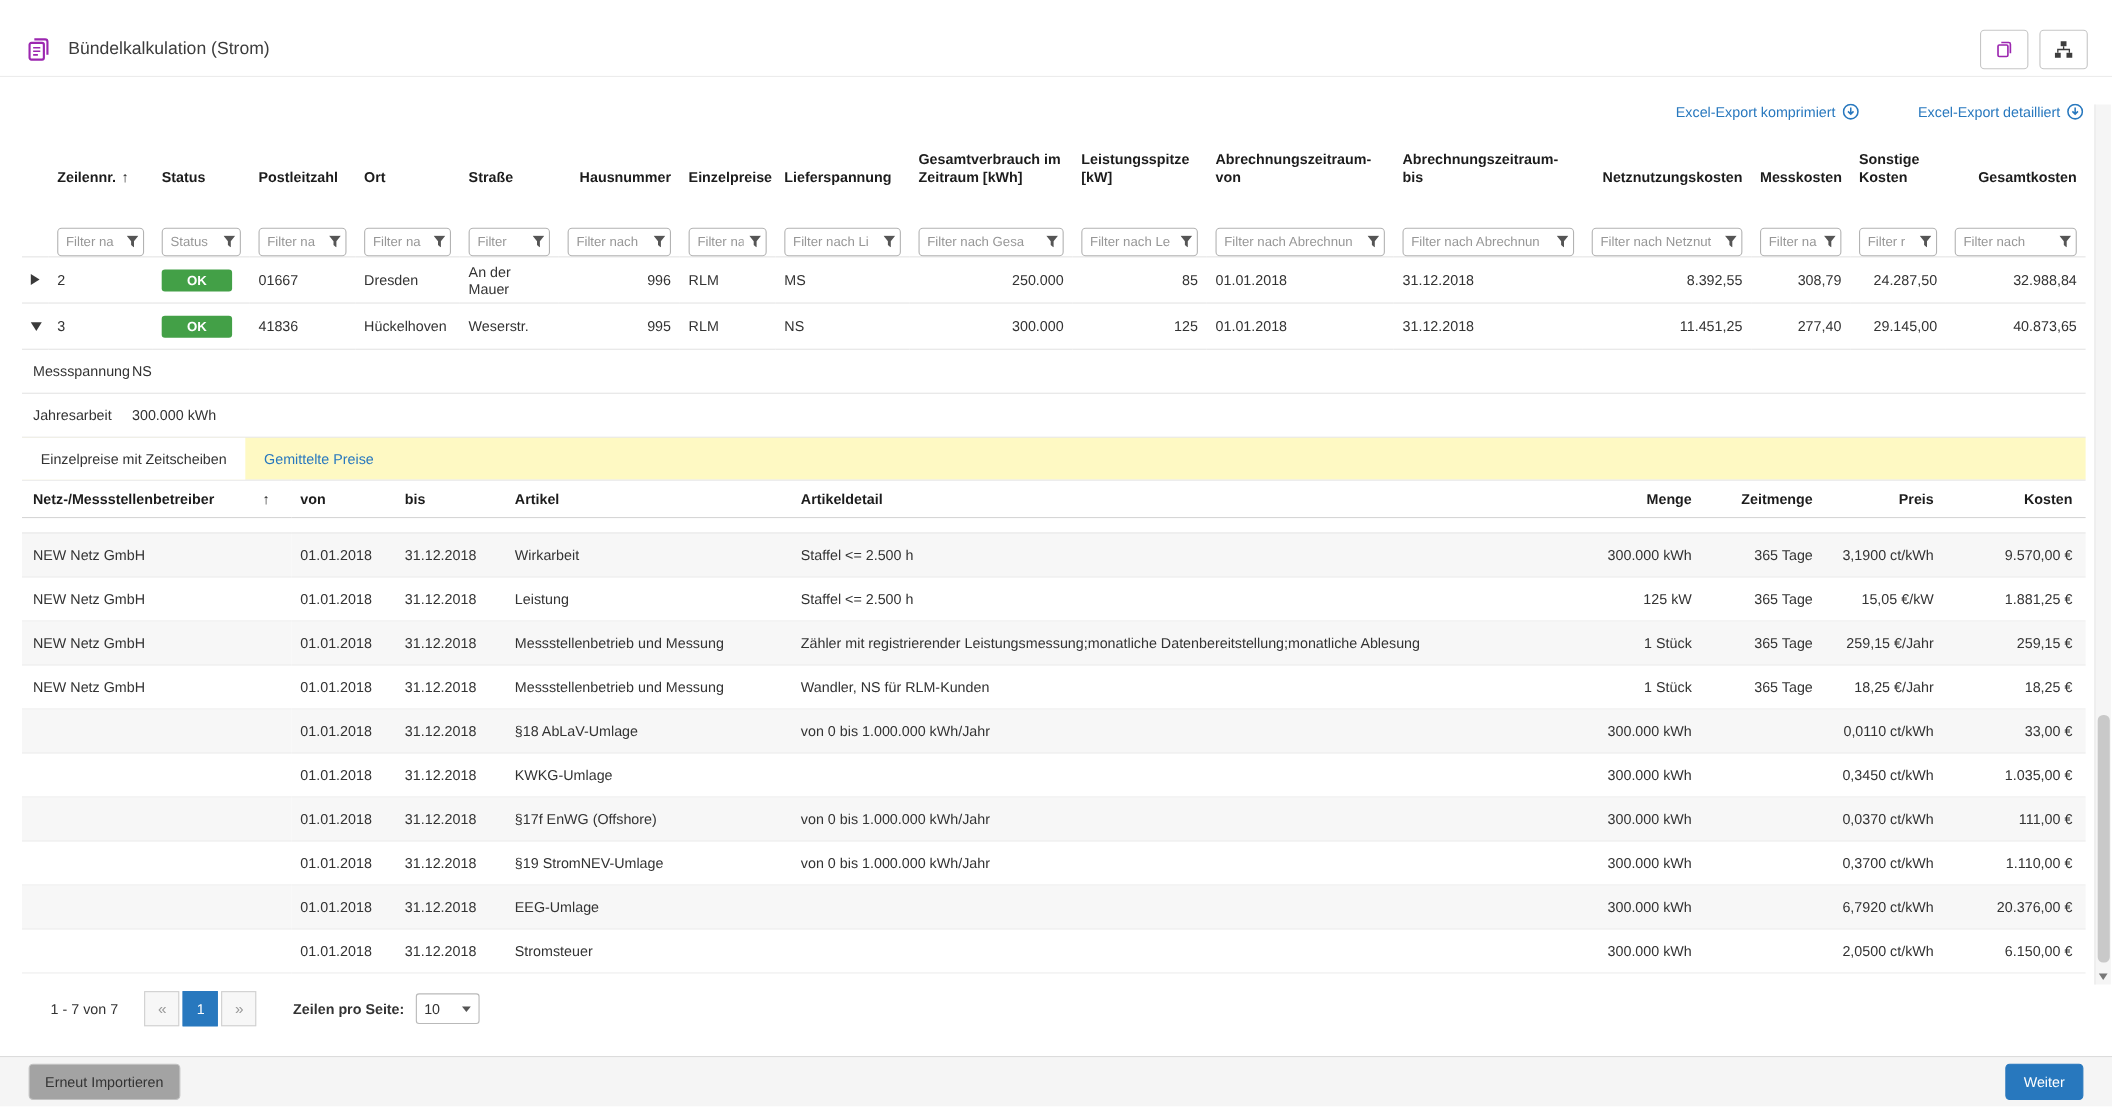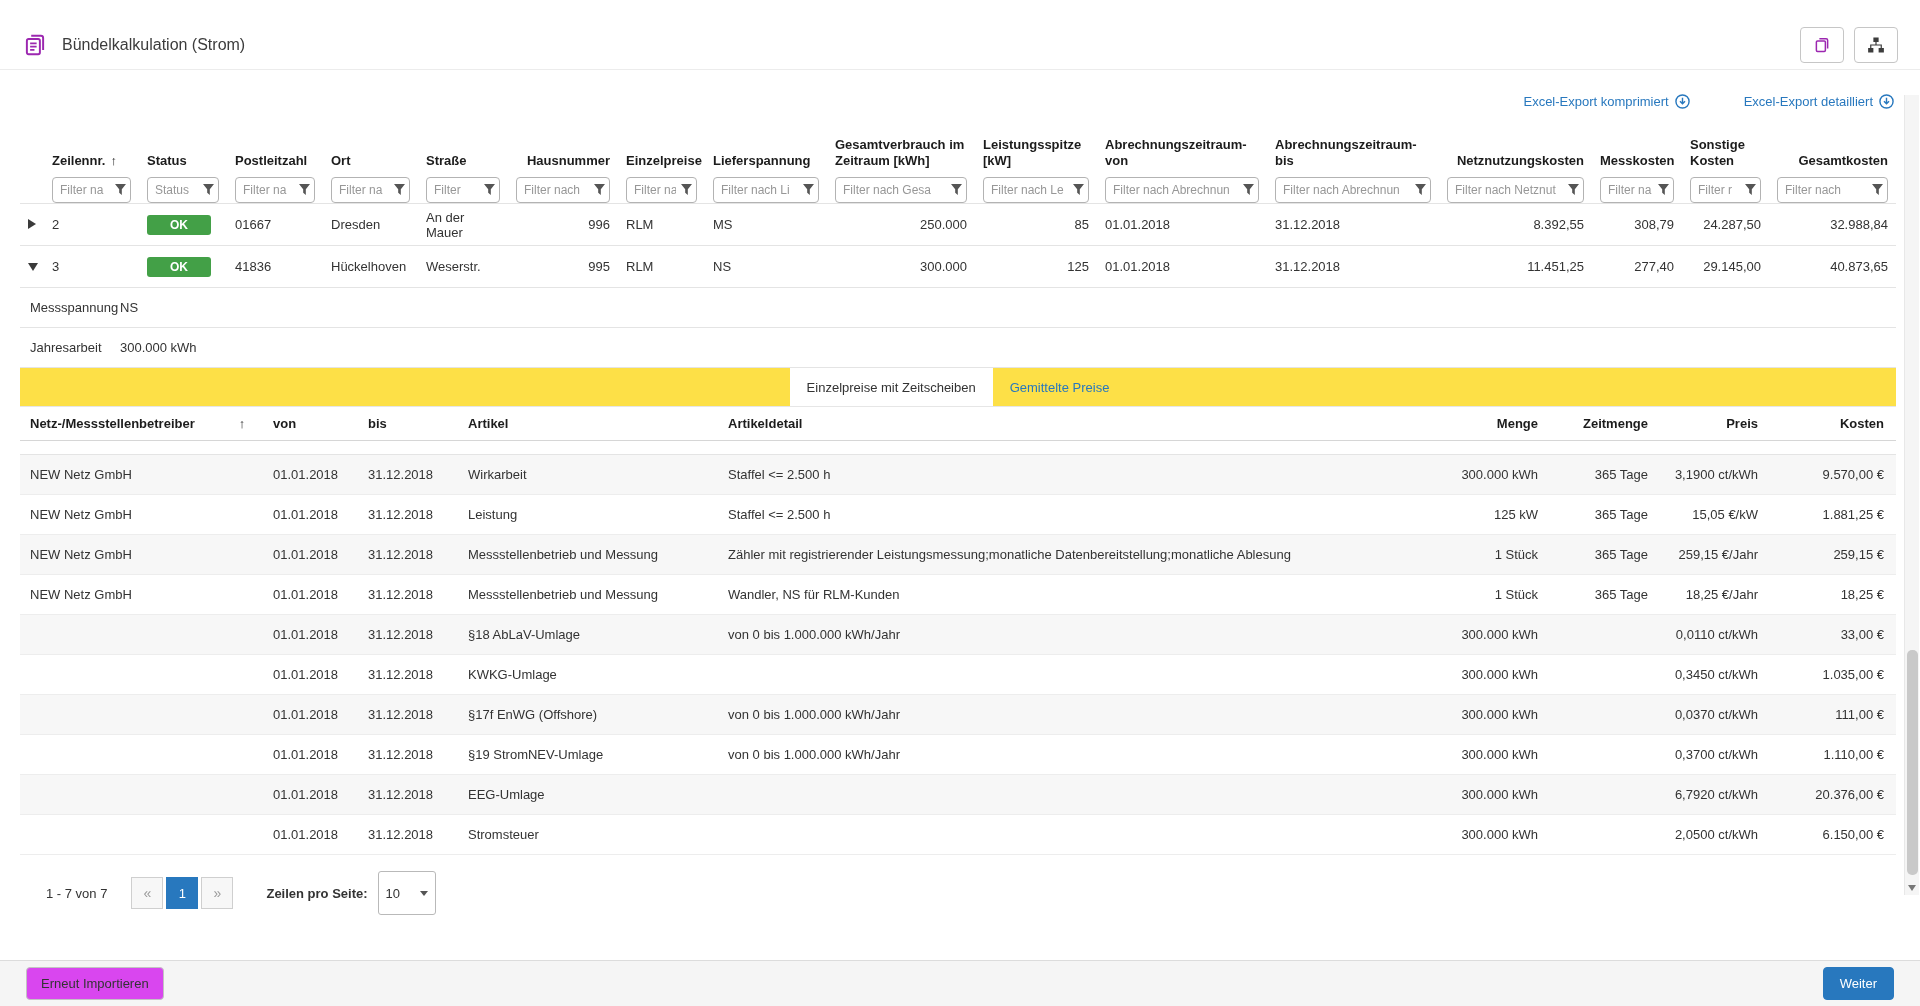--- a/index.html
+++ b/index.html
@@ -22,70 +22,70 @@
   
   .page { padding:0 24px 0 20px; }
   table { border-collapse:collapse; table-layout:fixed; width:100%; }
   .main th { vertical-align:bottom; font-size:13px; font-weight:bold; color:#1c1c1c; text-align:left;
              padding:12px 8px 8px; line-height:16px; }
   .main th.num { text-align:right; }
   .hdr-block { display:inline-block; text-align:left; vertical-align:bottom; }
   .sort { margin-left:5px; color:#222; font-size:13px; }
   .sort-inner { margin-left:44px; }
   .filters td { padding:0 16px 12px 0; border-bottom:1px solid #e4e4e4; }
-  .filter-wrap { position:relative; }
+  .filter-wrap { position:relative;margin-top:30px; }
   .filter-input { width:100%; height:26px; border:1px solid #b3b3b3; border-radius:4px;
                   padding:0 20px 0 7px; font-size:12px; color:#333; background:#fff; }
   .filter-input::placeholder { color:#979797; }
   .funnel { position:absolute; right:5px; top:7px; width:11px; height:11px; background:#555; cursor:pointer;
             clip-path:polygon(0 0,100% 0,62% 48%,62% 100%,38% 80%,38% 48%); }
   .main td { font-size:13px; padding:0 8px; color:#333; }
   .data-row td { height:42px; border-bottom:1px solid #e4e4e4; }
   .num { text-align:right; }
   .c-center { text-align:center; }
   .badge { display:inline-block; background:#43a047; color:#fff; font-size:12px; font-weight:bold;
            padding:3px 23px; border-radius:3px; }
   .caret-right { display:inline-block; width:0; height:0; border-left:8px solid #3a3a3a;
                  border-top:5px solid transparent; border-bottom:5px solid transparent; cursor:pointer; }
   .caret-down  { display:inline-block; width:0; height:0; border-top:8px solid #3a3a3a;
                  border-left:5px solid transparent; border-right:5px solid transparent; cursor:pointer; }
 
   
   .detail-kv { display:flex; align-items:center; height:40px; padding-left:10px;
                border-bottom:1px solid #e4e4e4; font-size:13px; }
   .detail-kv .k { width:90px; }
-  .tabs { display:flex; background:#fde047; height:38px;justify-content:center; }
+  .tabs { display:flex; background:#fef9c3; height:38px; }
   .tab { display:flex; align-items:center; padding:0 17px; font-size:13px; }
   .tab.active { background:#fff; color:#333; cursor:default; }
   .tab.inactive { color:#2878be; cursor:pointer; }
 
   .inner th { font-size:13px; font-weight:bold; color:#1c1c1c; text-align:left;
               padding:9px 12px 9px 8px; border-top:1px solid #e6e6e6; border-bottom:1px solid #d6d6d6; }
   .inner th.c1 { padding-left:10px; }
   .inner th.num { text-align:right; }
   .inner td { font-size:13px; height:40px; padding:0 12px 0 8px; border-bottom:1px solid #ededed; }
   .inner td.c1 { padding-left:10px; }
   .inner tr.odd td { background:#f7f7f7; }
   .inner tr.spacer td { height:14px; border-bottom:1px solid #e4e4e4; }
 
   
   .pagination { display:flex; align-items:center; padding:16px 0 0 26px; }
   .range { font-size:13px; margin-right:24px; }
   .pg { width:32px; height:32px; display:flex; align-items:center; justify-content:center;
         border:1px solid #cfcfcf; background:#f7f7f7; color:#9a9a9a; font-size:14px; margin-right:3px; cursor:pointer; }
   .pg.active { background:#2878be; border-color:#2878be; color:#fff; font-size:13px; }
   .pp-label { font-weight:bold; font-size:13px; margin:0 10px 0 30px; }
-  .pp-select { width:58px; height:44px; border:1px solid #b9b9b9; border-radius:3px; background:#fff;
+  .pp-select { width:58px; height:28px; border:1px solid #b9b9b9; border-radius:3px; background:#fff;
                display:flex; align-items:center; justify-content:space-between; padding:0 7px; font-size:13px; cursor:pointer; }
   .pp-caret { width:0; height:0; border-top:5px solid #555; border-left:4px solid transparent; border-right:4px solid transparent; }
 
   
   .footer { position:absolute; left:0; right:0; bottom:0; height:46px; background:#f5f5f5;
             border-top:1px solid #dcdcdc; display:flex; align-items:center; justify-content:space-between; padding:0 26px; }
-  .btn-secondary { background:#d946ef; border:1px solid #c3c3c3; border-radius:4px; padding:8px 14px;
+  .btn-secondary { background:#a3a3a3; border:1px solid #c3c3c3; border-radius:4px; padding:8px 14px;
                    font-size:13px; color:#333; cursor:pointer; }
   .btn-primary { background:#2878be; border:1px solid #2878be; border-radius:4px; padding:8px 16px;
                  font-size:13px; color:#fff; cursor:pointer; }
 
   
   .scrollbar { position:absolute; top:95px; right:1px; width:15px; height:800px; background:#f5f5f5; border-left:1px solid #e8e8e8; }
   .scroll-thumb { position:absolute; left:2px; width:11px; top:555px; height:225px; background:#c9c9c9; border-radius:5px; cursor:pointer; }
   .scroll-arrow { position:absolute; bottom:4px; left:3px; width:0; height:0;
                   border-top:6px solid #777; border-left:4px solid transparent; border-right:4px solid transparent; cursor:pointer; }
 </style>

